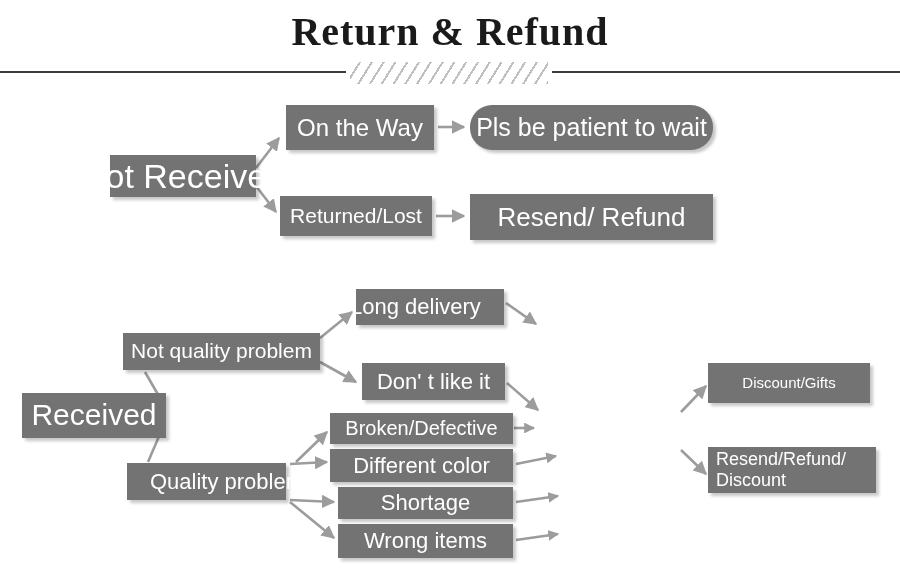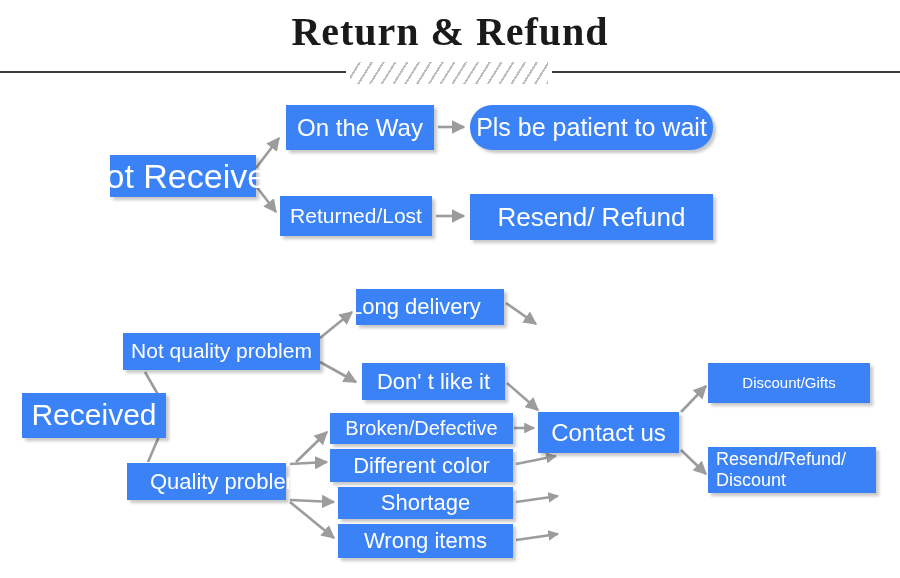--- a/index.html
+++ b/index.html
@@ -56,21 +56,21 @@
     background-image: repeating-linear-gradient(
       -58deg,
       #bfbfbf 0px, #bfbfbf 2px,
       #ffffff 2px, #ffffff 10px
     );
   }
 
   
   .node {
     position: absolute;
-    background: #3b82f6;
+    background: #737373;
     color: #ffffff;
     box-sizing: border-box;
     display: flex;
     align-items: center;
     justify-content: center;
     font-family: "Liberation Sans", sans-serif;
     font-weight: 400;
     line-height: 1.08;
     white-space: pre;
     box-shadow: 3px 3px 3px rgba(0,0,0,0.22);
@@ -203,20 +203,19 @@
   <div class="node" id="node-dont-like">Don' t like it</div>
 
   <div class="node" id="node-broken">Broken/Defective</div>
 
   <div class="node" id="node-diff-color">Different color</div>
 
   <div class="node" id="node-shortage">Shortage</div>
 
   <div class="node" id="node-wrong-items">Wrong items</div>
 
-  <div class="node" id="node-contact-us">Contact us</div>
 
   <div class="node" id="node-discount-gifts">Discount/Gifts</div>
 
   <div class="node left-align" id="node-resend-disc">Resend/Refund/
 Discount</div>
 
 </div>
 
 </body></html>

